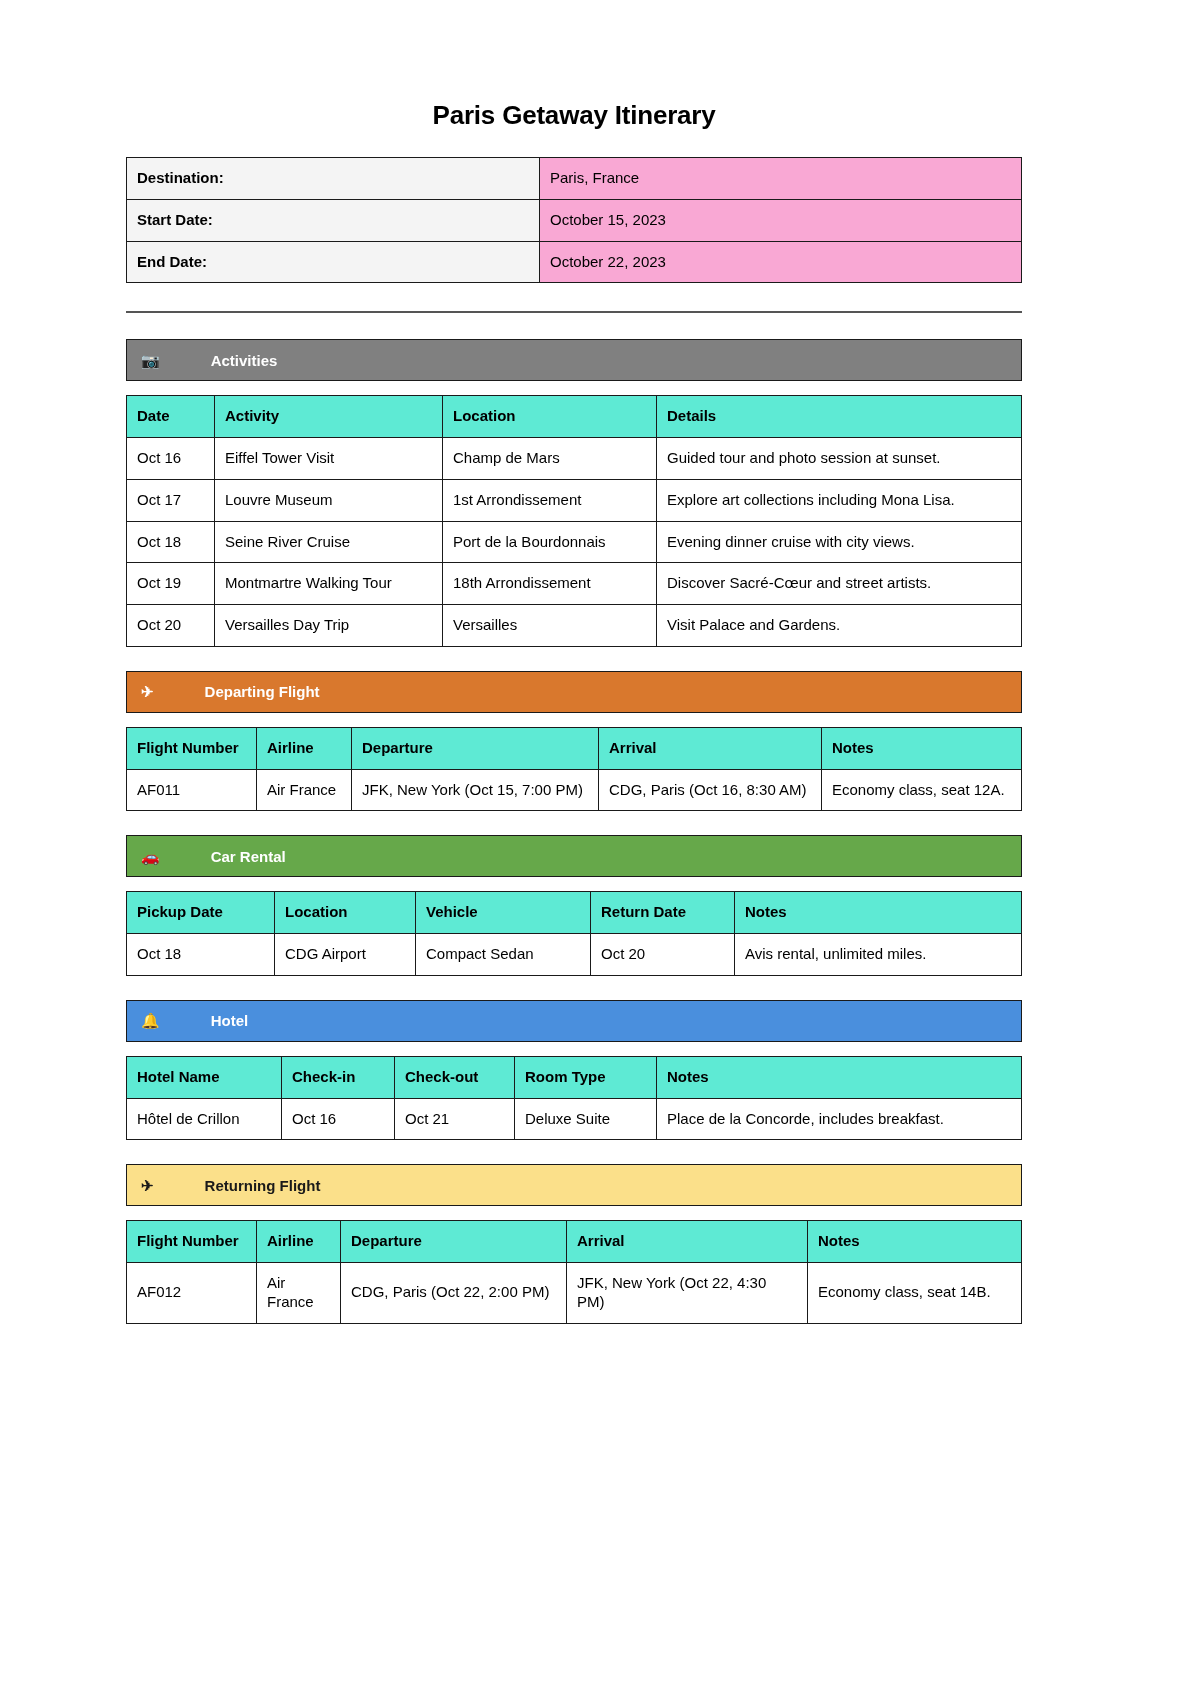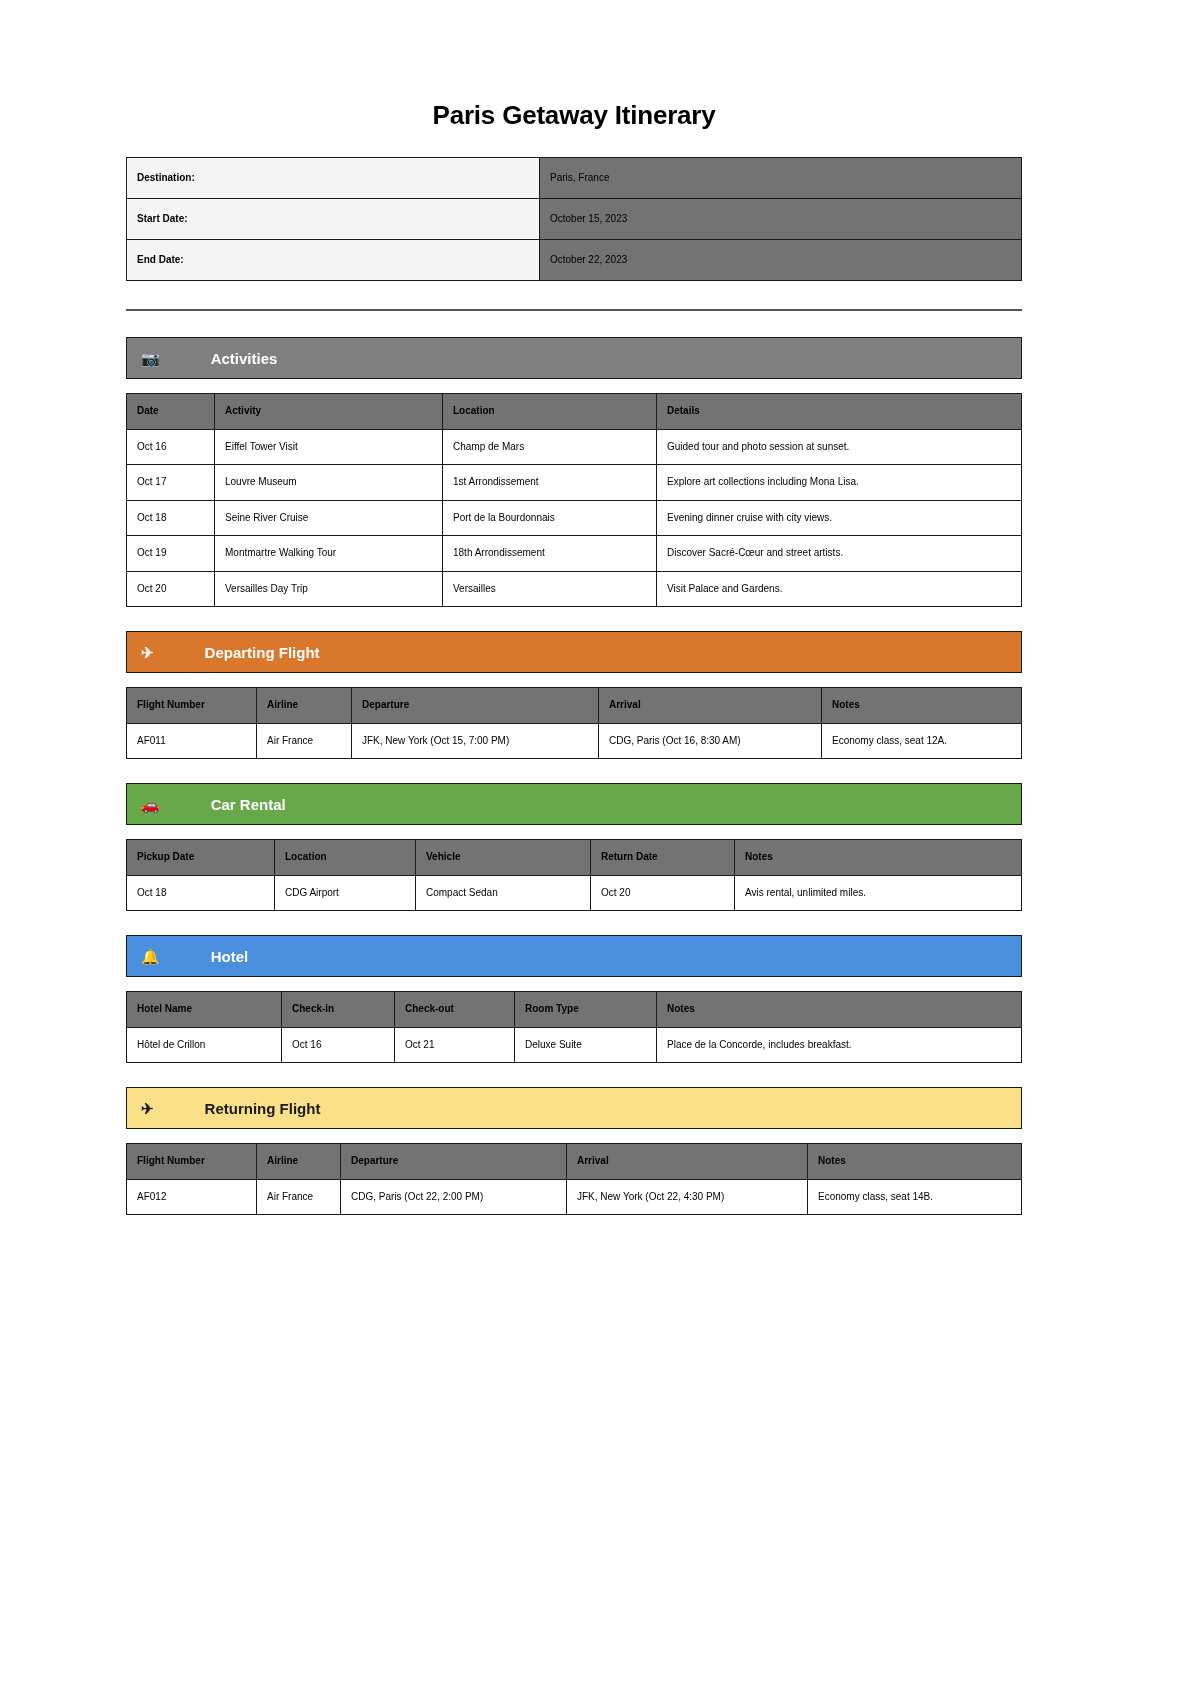--- a/index.html
+++ b/index.html
@@ -32,47 +32,47 @@
     letter-spacing: -0.2px;
     margin: 0 0 26px 0;
     color: #000000;
   }
 
   
   table.grid {
     width: 100%;
     border-collapse: collapse;
     table-layout: fixed;
-    font-size: 10px;
+    font-size: 15px;
   }
   table.grid td, table.grid th {
     border: 1.5px solid #1a1a1a;
     padding: 11px 10px;
     text-align: left;
     vertical-align: middle;
     line-height: 1.25;
     word-wrap: break-word;
     font-weight: normal;
   }
   table.grid th {
-    background: #737373;
+    background: #5eead4;
     font-weight: bold;
   }
 
   
   table.summary td {
     height: 18px;
   }
   table.summary td.k {
     background: #f4f4f4;
     font-weight: bold;
     width: 392px;
   }
   table.summary td.v {
-    background: #737373;
+    background: #f9a8d4;
   }
 
   .rule {
     border: 0;
     border-top: 2.5px solid #555555;
     margin: 28px 0 26px 0;
   }
 
   
   .section {

